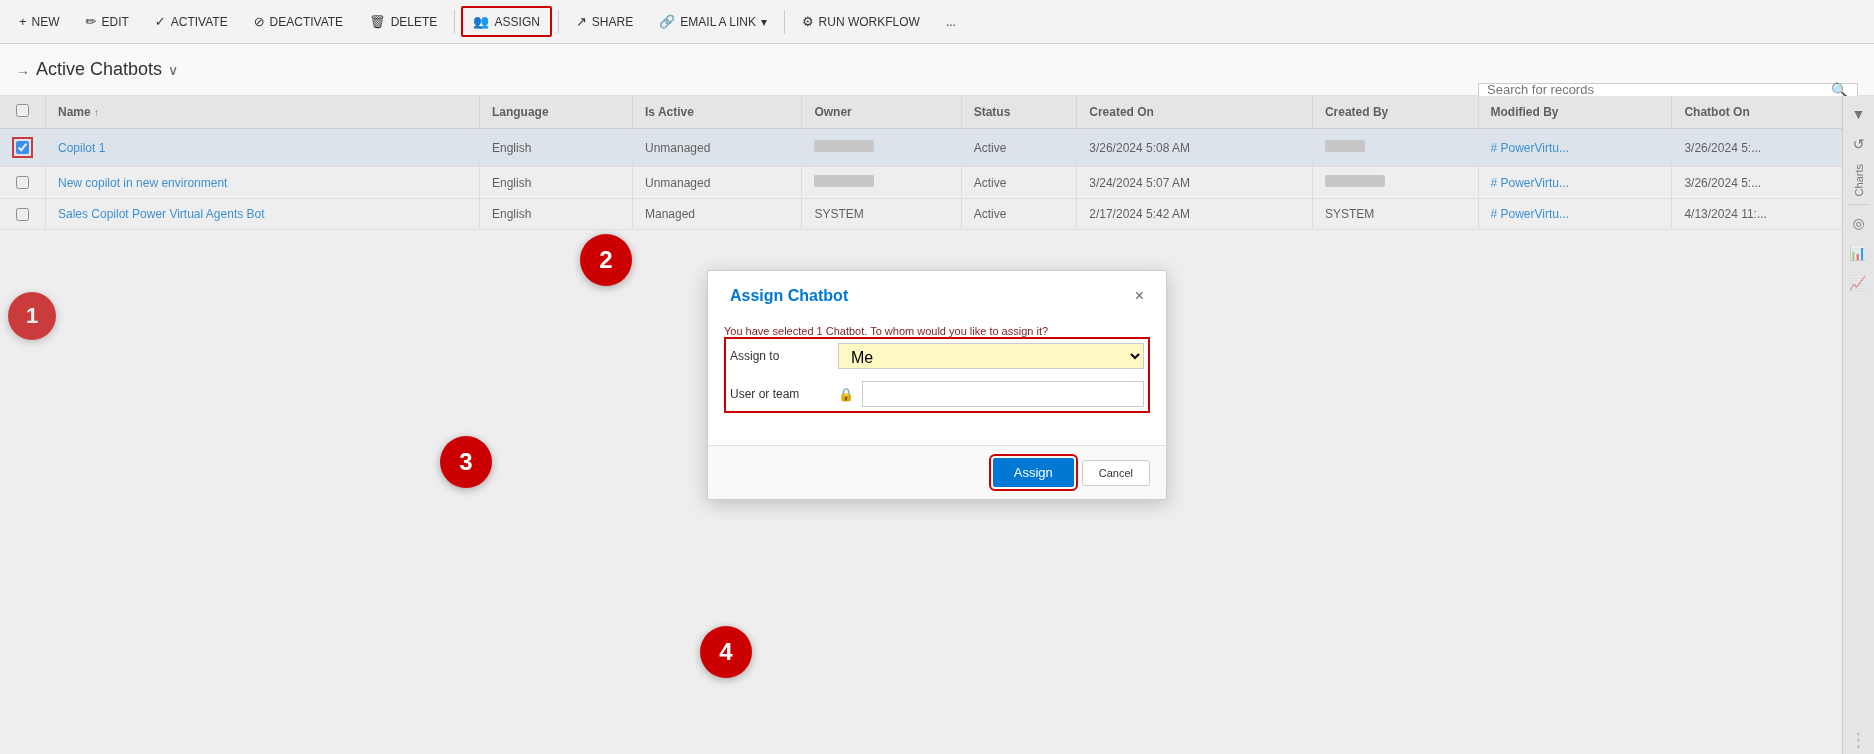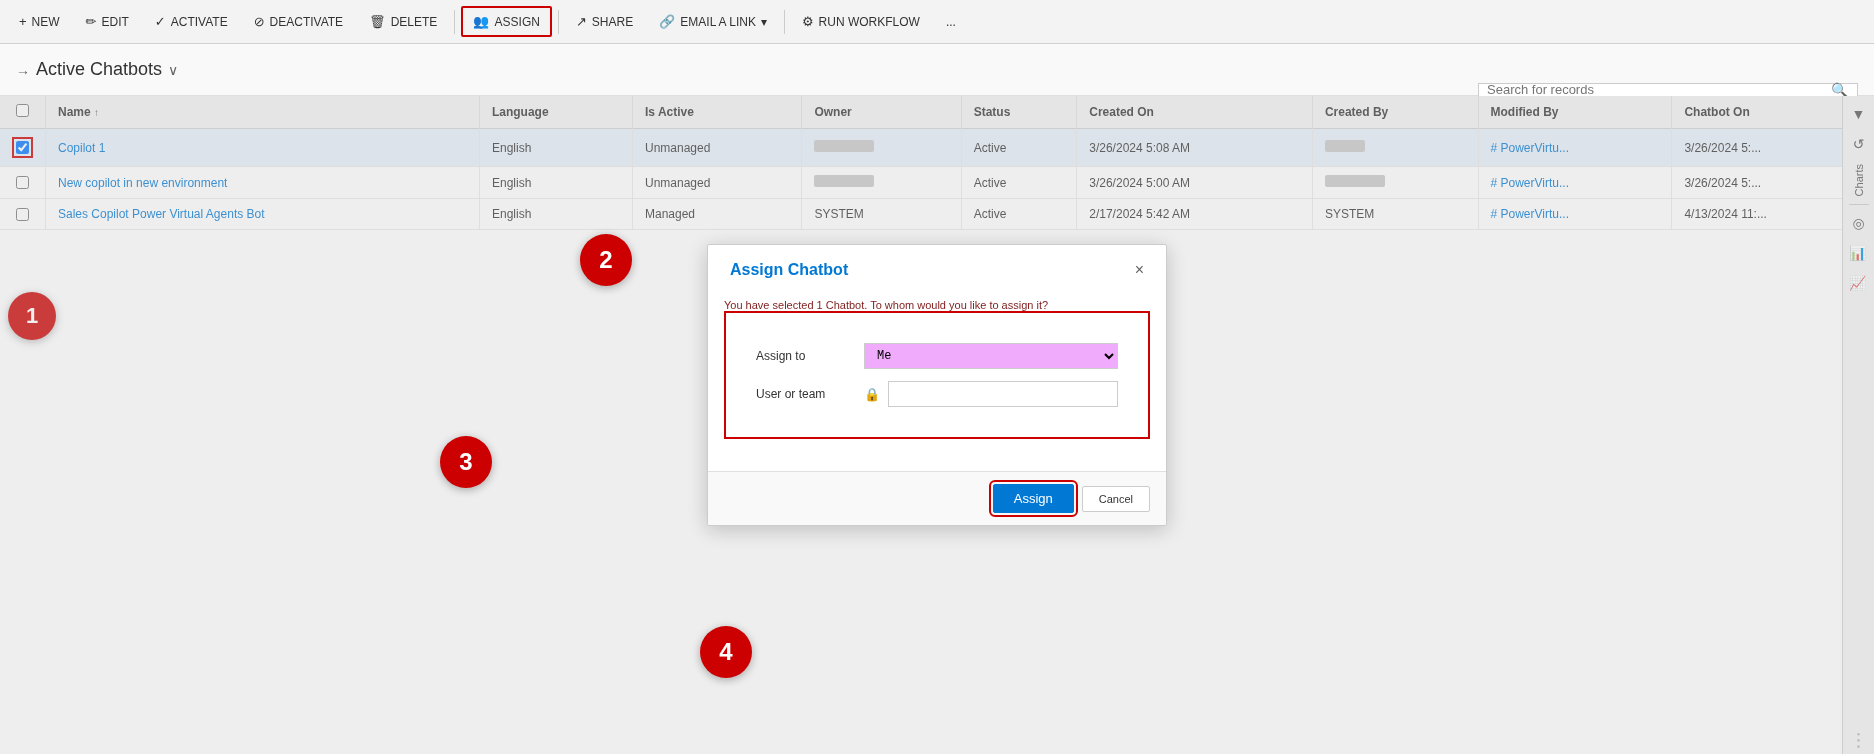--- a/index.html
+++ b/index.html
@@ -226,45 +226,44 @@
     .modal-body {
       padding: 8px 16px 16px;
     }
     .modal-subtitle {
       font-size: 11px;
       color: #7f1d1d;
       margin-bottom: 0;
     }
     .modal-form-box {
       border: 2px solid #c00;
-      padding: 30px;
+      padding: 4px;
       margin-bottom: 16px;
     }
     .form-row {
       display: flex;
       align-items: center;
       margin-bottom: 12px;
       gap: 8px;
     }
     .form-row:last-child { margin-bottom: 0; }
     .form-label {
       width: 100px;
       font-size: 12px;
       color: #333;
       flex-shrink: 0;
     }
     .form-select {
       flex: 1;
       border: 1px solid #ccc;
       padding: 4px 8px;
-      font-size: 12px;
+      font-size: 16px;
       outline: none;
       height: 26px;
-      background: #f0abfc;
-      font-family: Liberation Mono, monospace;
+      background: #fef9c3;
     }
     .form-input {
       flex: 1;
       border: 1px solid #ccc;
       padding: 4px 8px;
       font-size: 12px;
       outline: none;
       height: 26px;
     }
     .lock-icon {
@@ -407,21 +406,21 @@
         <td>
           <div class="checkbox-cell">
             <input type="checkbox" style="">
           </div>
         </td>
         <td><a class="link-cell">New copilot in new environment</a></td>
         <td>English</td>
         <td>Unmanaged</td>
         <td><span class="blurred"></span></td>
         <td>Active</td>
-        <td>3/26/2024 5:00 AM</td>
+        <td>3/24/2024 5:07 AM</td>
         <td><span class="blurred"></span></td>
         <td><a class="link-cell"># PowerVirtu...</a></td>
         <td>3/26/2024 5:...</td>
       </tr>
 
       <tr>
         <td>
           <div class="checkbox-cell">
             <input type="checkbox" style="">
           </div>

